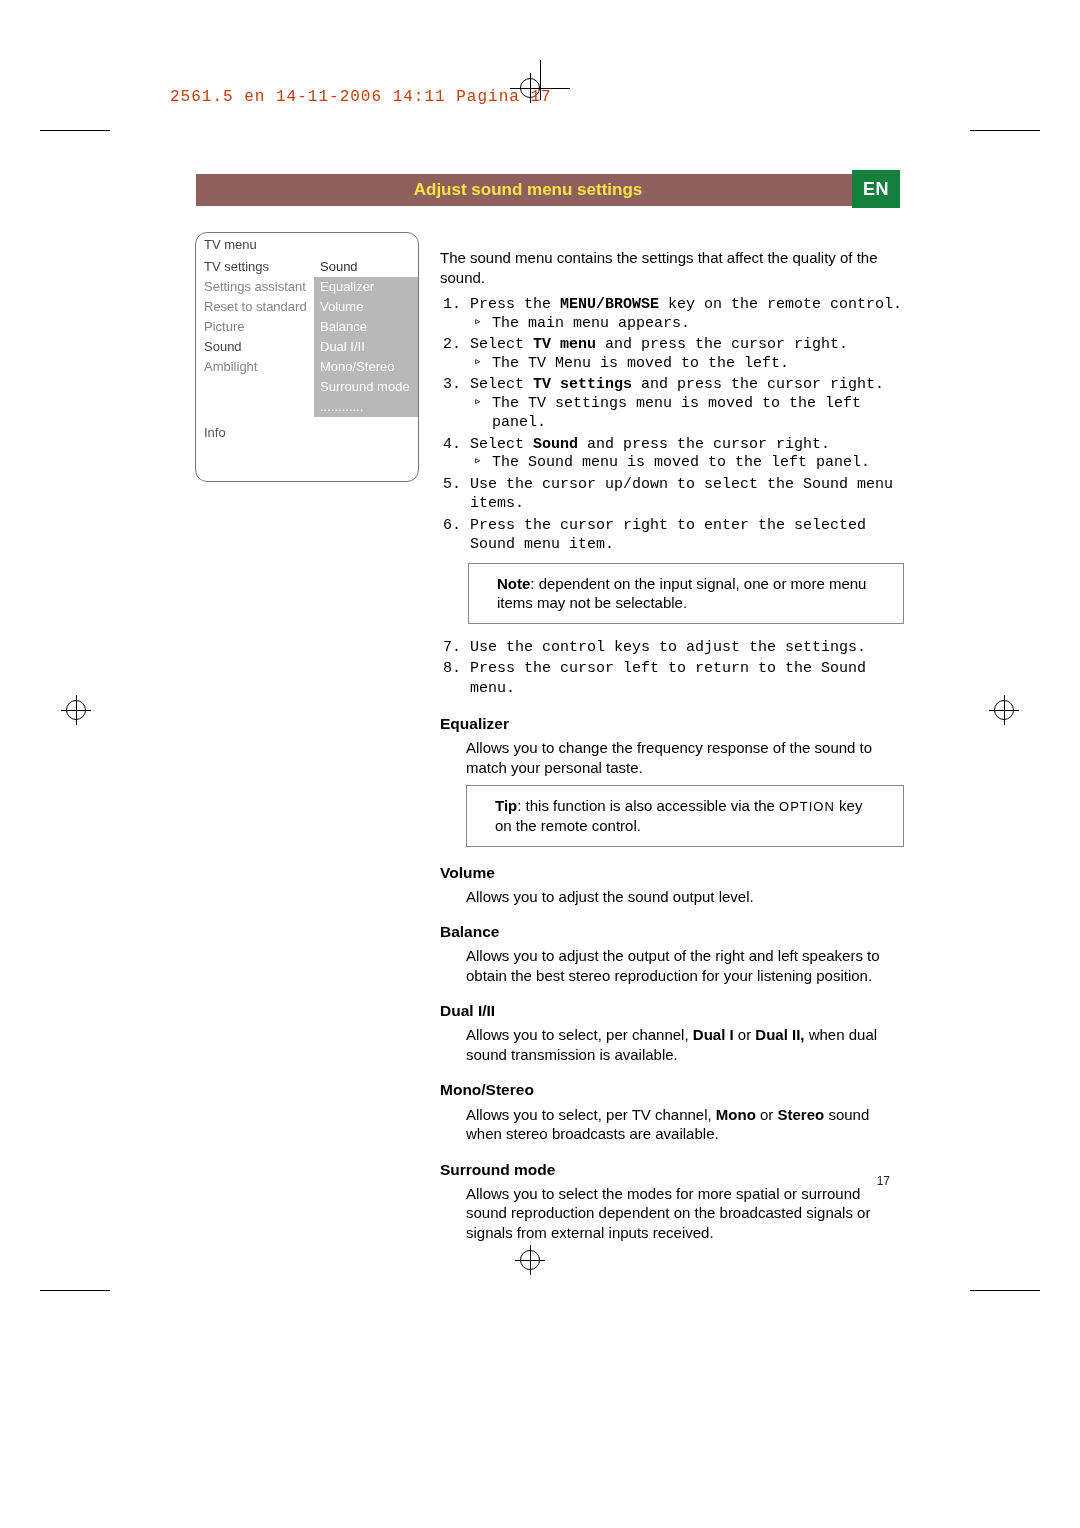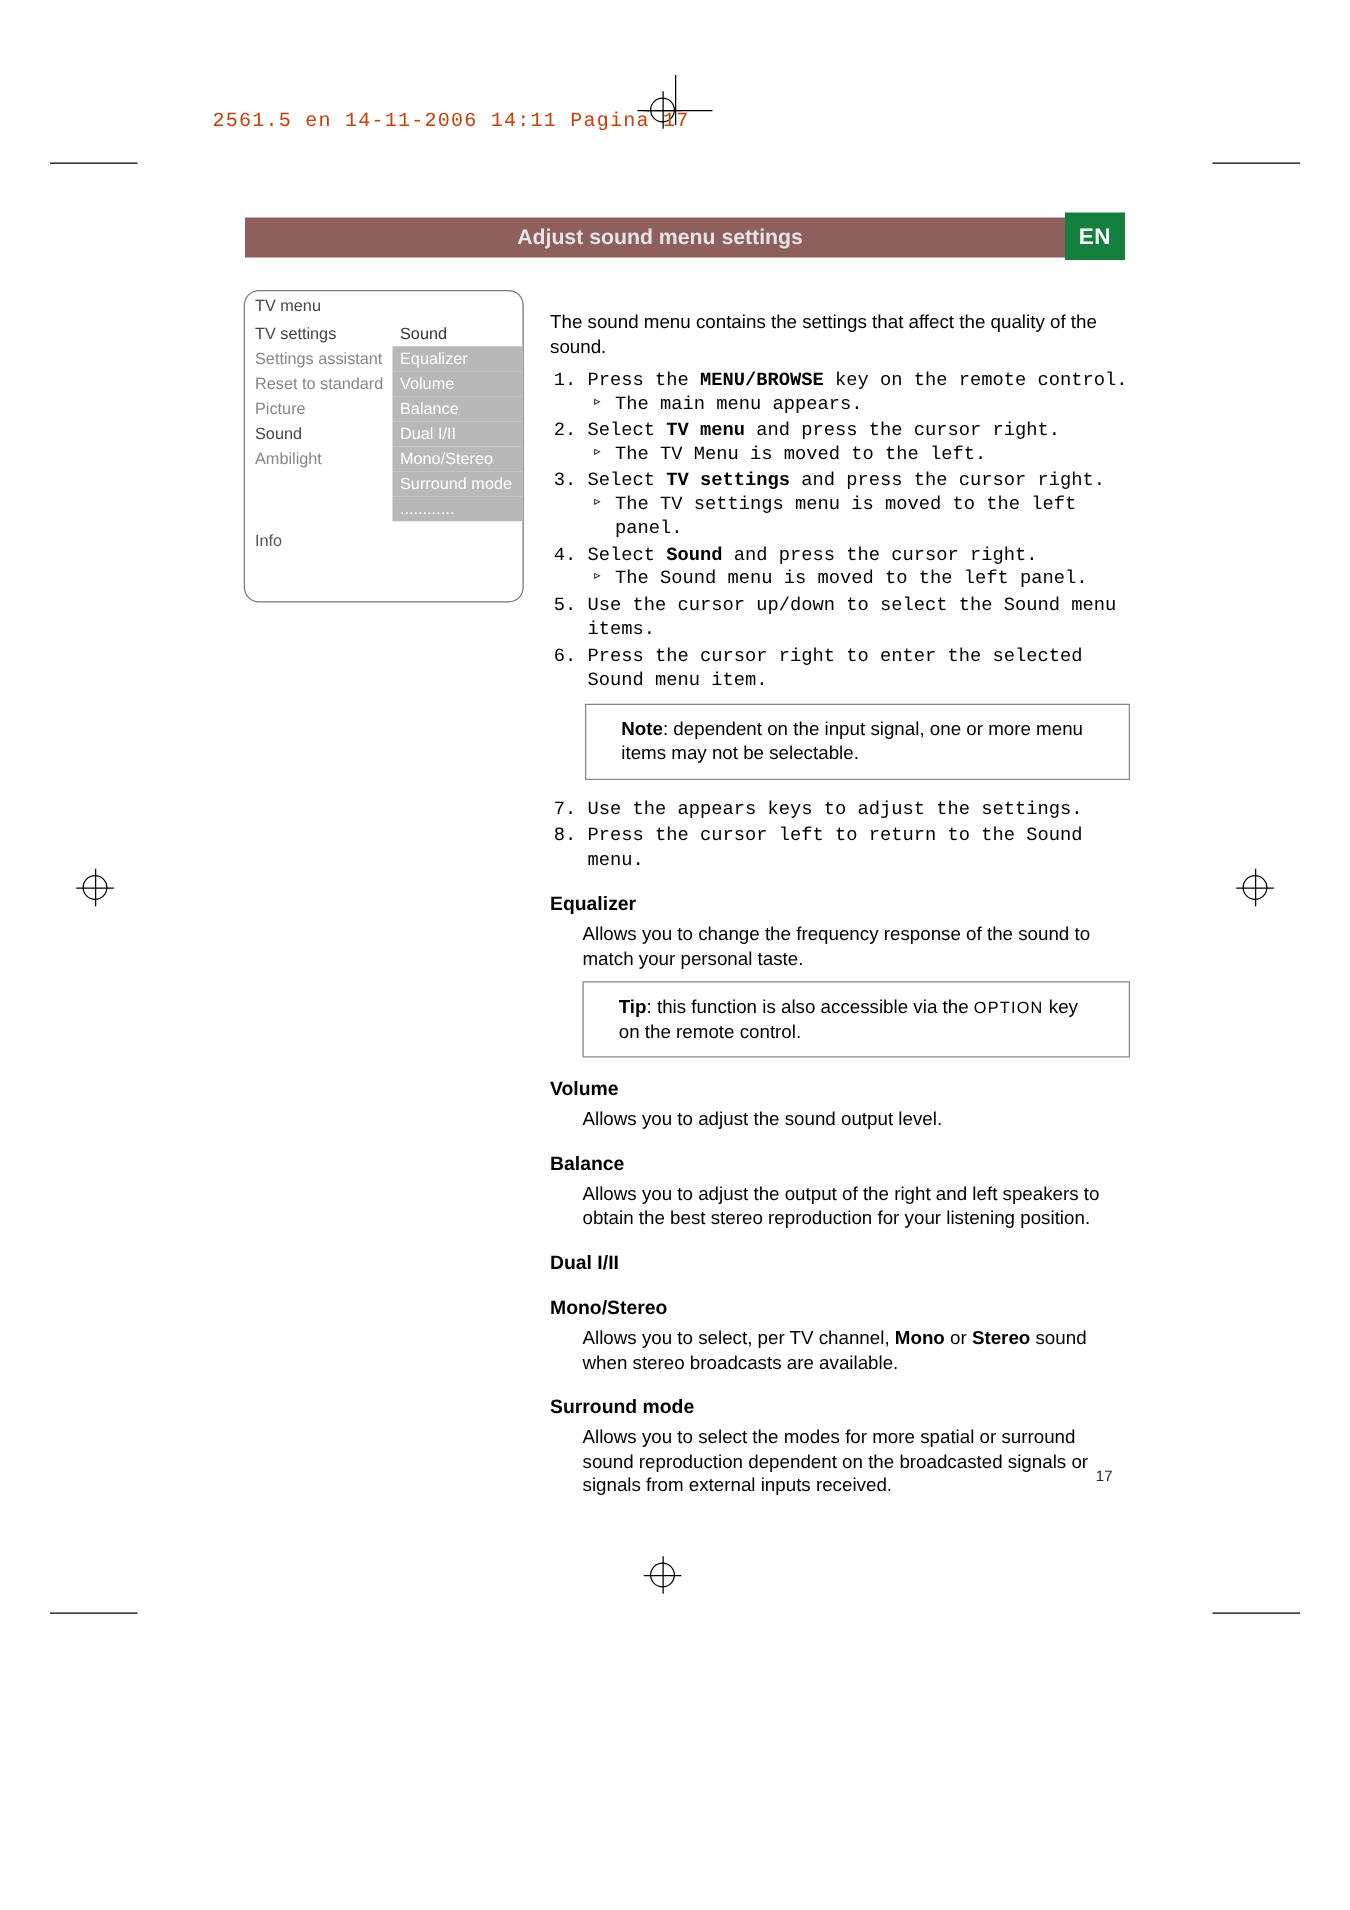--- a/index.html
+++ b/index.html
@@ -42,21 +42,21 @@
   .regmark.circle::after  { top:9px; left:-6px; height:1px; width:30px; }
   .hline { position:absolute; height:1px; background:#000; }
   .vline { position:absolute; width:1px; background:#000; }
 
   
   .titlebar {
     position:absolute;
     left:196px; top:174px;
     width:664px; height:32px;
     background:var(--headerbg);
-    color:#e5e5e5;
+    color:#fde047;
     display:flex; align-items:center; justify-content:center;
     font-weight:bold; font-size:17px;
   }
   .langtab {
     position:absolute;
     left:852px; top:170px;
     width:48px; height:38px;
     background:#15803d;
     color:#fff;
     display:flex; align-items:center; justify-content:center;
@@ -213,37 +213,40 @@
         <div class="sub">The TV settings menu is moved to the left panel.</div></li>
       <li><span>Select </span><b>Sound</b><span> and press the cursor right.</span>
         <div class="sub">The Sound menu is moved to the left panel.</div></li>
       <li>Use the cursor up/down to select the Sound menu items.</li>
       <li>Press the cursor right to enter the selected Sound menu item.</li>
     </ol>
 
     <div class="notebox"><b>Note</b><span>: dependent on the input signal, one or more menu items may not be selectable.</span></div>
 
     <ol class="steps" start="7">
-      <li>Use the appears keys to adjust the settings.</li>
+      <li>Use the control keys to adjust the settings.</li>
       <li>Press the cursor left to return to the Sound menu.</li>
     </ol>
 
     <h4 class="sec">Equalizer</h4>
     <div class="secbody">Allows you to change the frequency response of the sound to match your personal taste.</div>
     <div class="notebox" style="margin-left:26px;">
       <b>Tip</b><span>: this function is also accessible via the </span><span class="sc">OPTION</span><span> key on the remote control.</span>
     </div>
 
     <h4 class="sec">Volume</h4>
     <div class="secbody">Allows you to adjust the sound output level.</div>
 
     <h4 class="sec">Balance</h4>
     <div class="secbody">Allows you to adjust the output of the right and left speakers to obtain the best stereo reproduction for your listening position.</div>
 
     <h4 class="sec">Dual I/II</h4>
+    <div class="secbody">
+      <span>Allows you to select, per channel, </span><b>Dual I</b><span> or </span><b>Dual II,</b><span> when dual sound transmission is available.</span>
+    </div>
 
     <h4 class="sec">Mono/Stereo</h4>
     <div class="secbody">
       <span>Allows you to select, per TV channel, </span><b>Mono</b><span> or </span><b>Stereo</b><span> sound when stereo broadcasts are available.</span>
     </div>
 
     <h4 class="sec">Surround mode</h4>
     <div class="secbody">Allows you to select the modes for more spatial or surround sound reproduction dependent on the broadcasted signals or signals from external inputs received.</div>
 
   </div>

